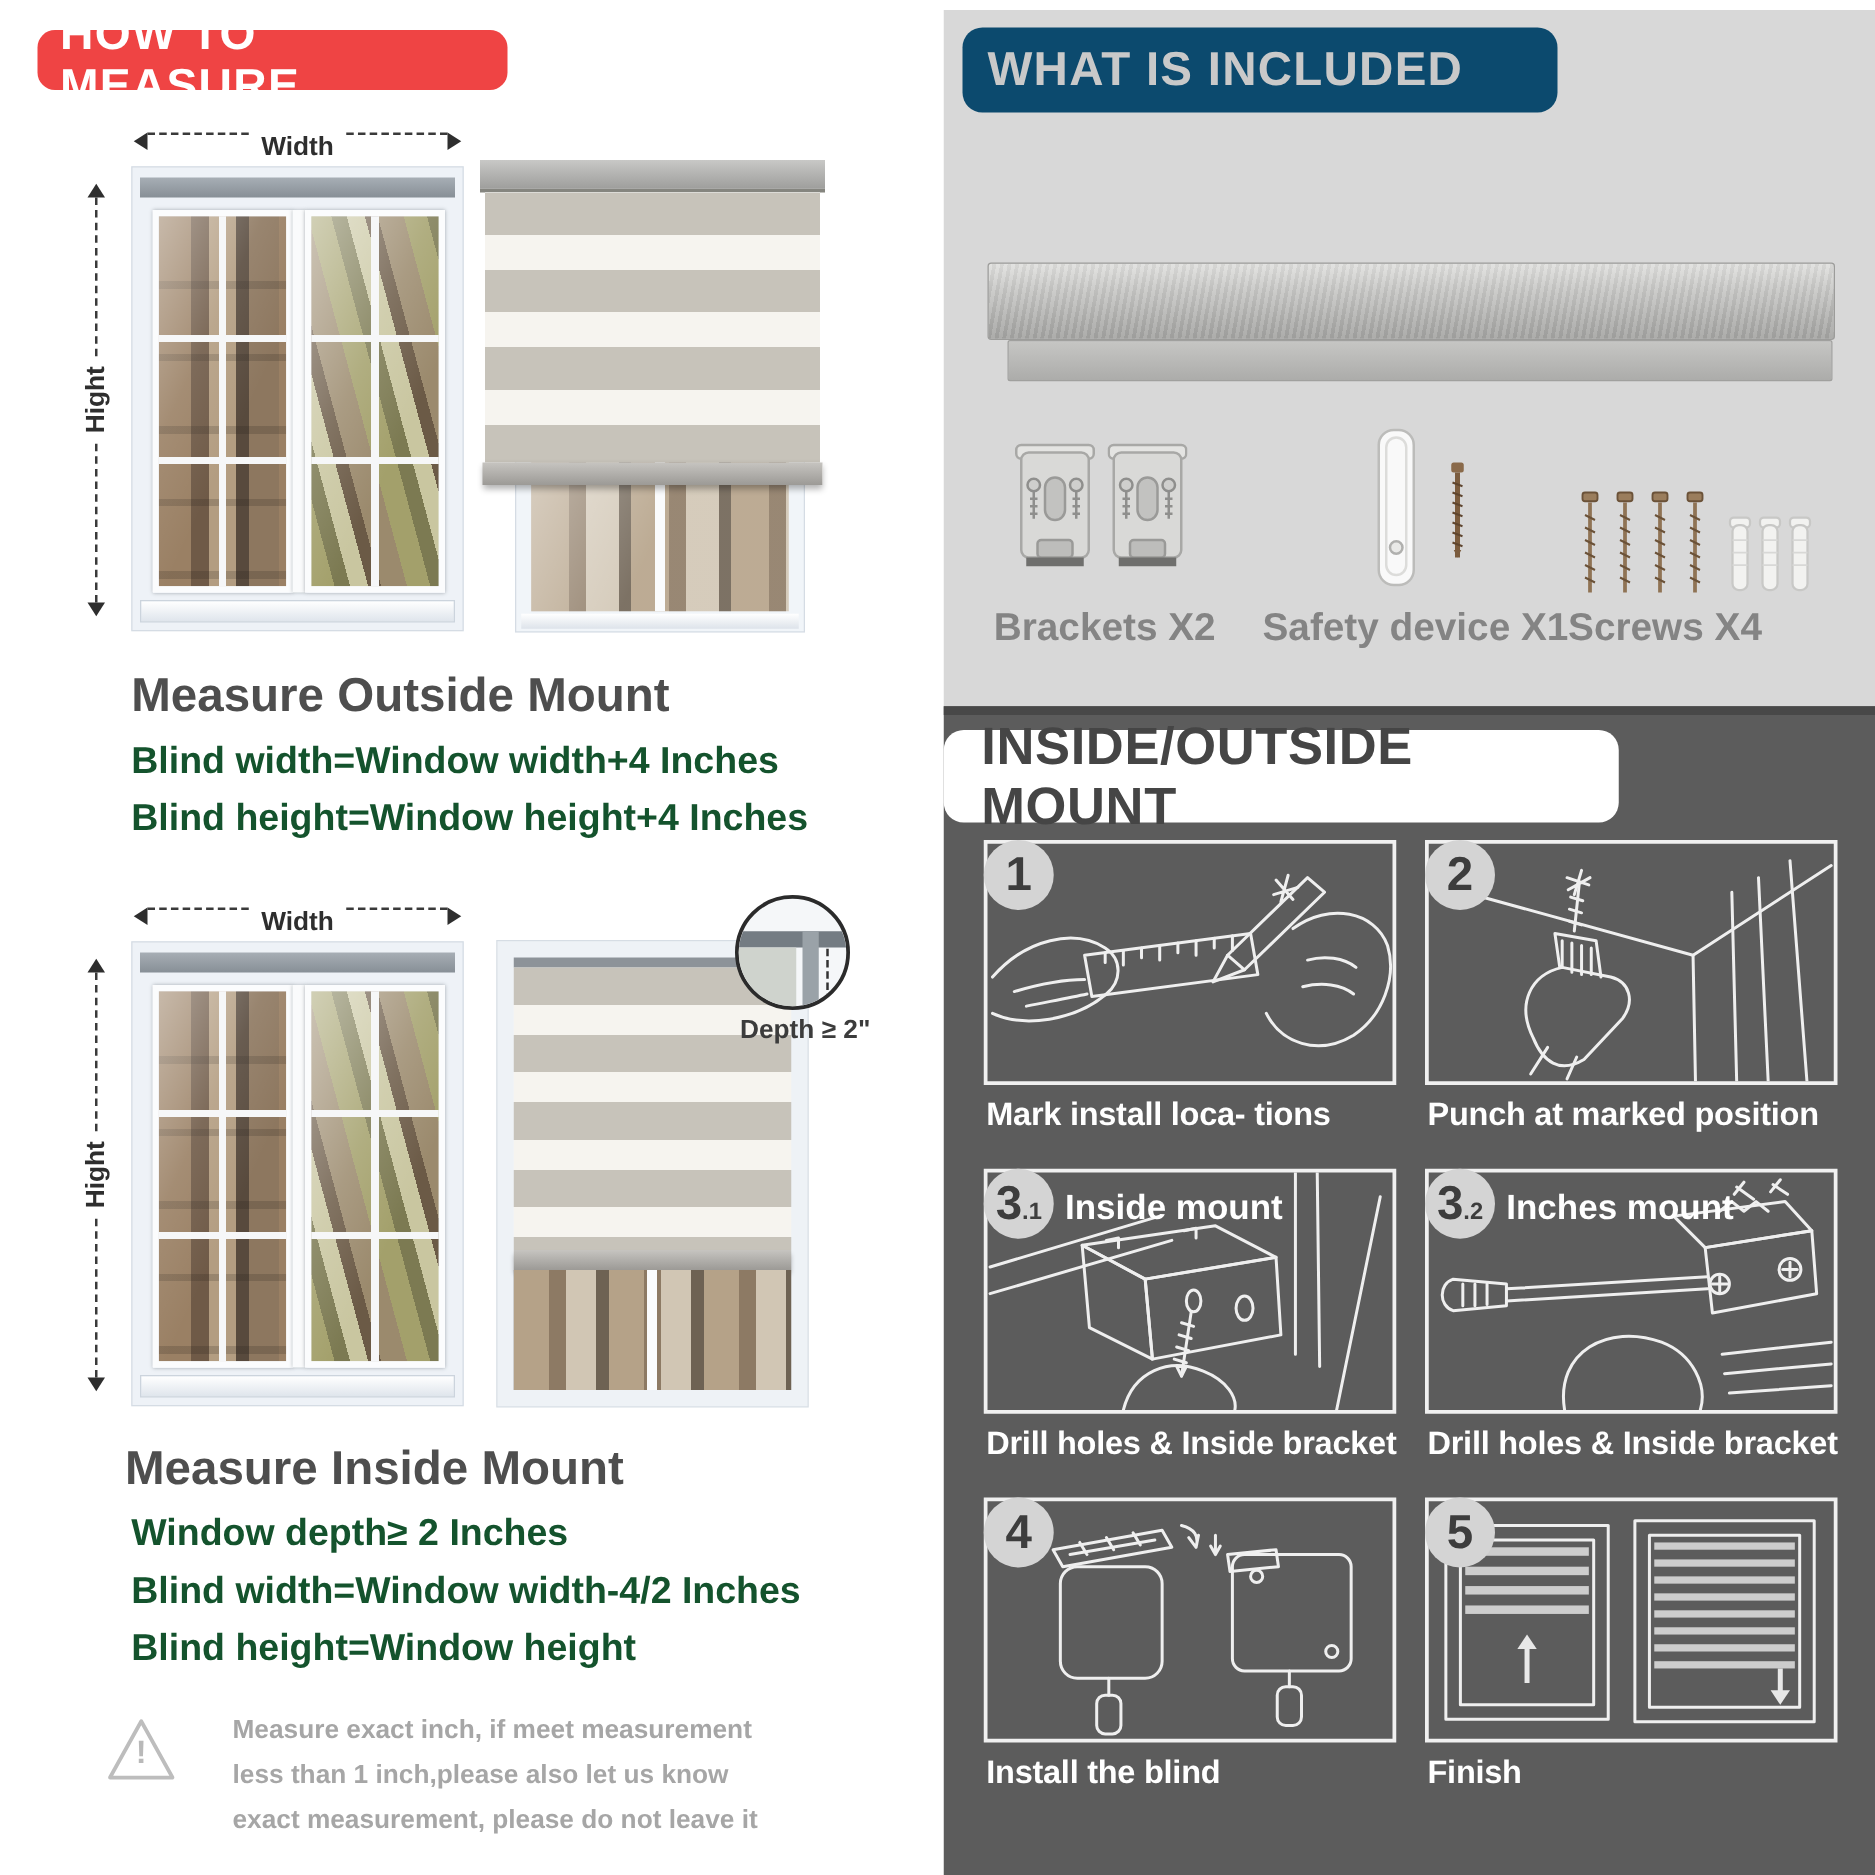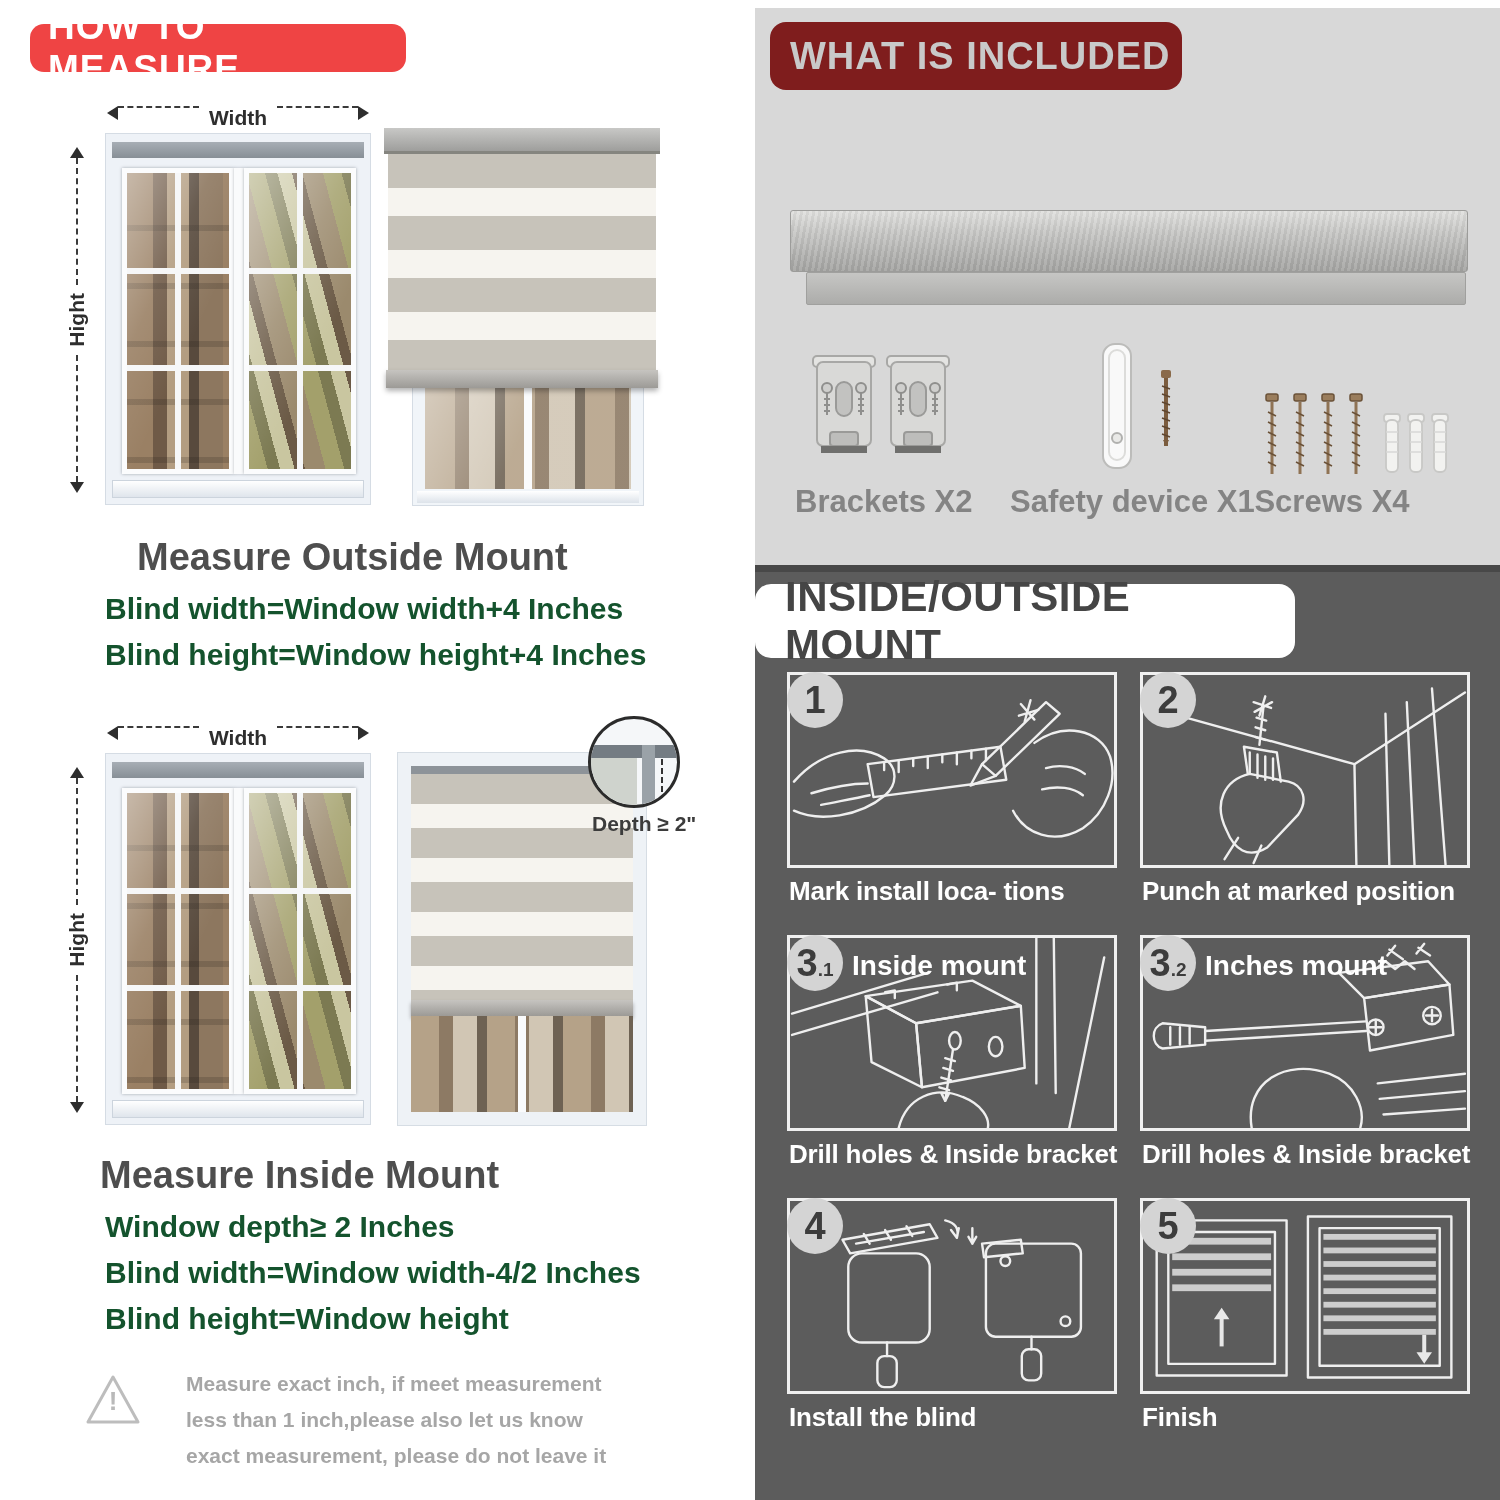--- a/index.html
+++ b/index.html
@@ -88,21 +88,21 @@
   .dc-dash{position:absolute;right:14px;top:40px;bottom:4px;border-left:2px dashed #333333;}
   .depth-lbl{font-size:21px;font-weight:700;color:#3c3c3c;white-space:nowrap;}
 
   .warn-text{font-size:21px;font-weight:600;color:#a6a6a6;line-height:1.72;width:452px;}
   .warn-tri{width:58px;height:56px;}
   .warn-bang{position:absolute;left:0;top:14px;width:58px;text-align:center;
              font-size:26px;font-weight:700;color:#b9b9b9;}
 
   
   .right-top{left:755px;top:8px;width:745px;height:557px;background:#d8d8d8;}
-  .included-bar{left:770px;top:22px;width:412px;height:68px;background:#7f1d1d;border-radius:16px;
+  .included-bar{left:770px;top:22px;width:476px;height:68px;background:#0c4a6e;border-radius:16px;
                 display:flex;align-items:center;padding-left:20px;box-sizing:border-box;}
   .included-bar span{font-size:38px;font-weight:700;color:#c9c9c9;letter-spacing:1px;}
   .product-lbl{left:755px;top:148px;width:745px;text-align:center;font-size:33px;font-weight:700;color:#7e7e7e;}
 
   .blindbar-main{left:790px;top:210px;width:678px;height:62px;border:1px solid #9c9c9a;border-radius:3px;box-sizing:border-box;
      background:
        repeating-linear-gradient(100deg,rgba(255,255,255,.10) 0 3px,rgba(0,0,0,.04) 3px 6px),
        linear-gradient(180deg,#e0e0de 0%,#c7c7c5 35%,#b0b0ae 75%,#a3a3a1 100%);}
   .blindbar-lip{left:806px;top:272px;width:660px;height:33px;border:1px solid #a0a09e;border-radius:2px;box-sizing:border-box;
      background:linear-gradient(180deg,#c6c6c4,#acacaa);}
@@ -159,21 +159,21 @@
   <div class="abs window-small" style="left:412px;top:340px;width:232px;height:166px;z-index:1;">
     <div class="ws-glass"></div>
     <div class="ws-sill"></div>
   </div>
   <div class="abs" style="left:388px;top:128px;width:268px;height:260px;z-index:2;">
     <div class="z-cass"></div>
     <div class="z-body" style="height:216px;"></div>
     <div class="z-rail" style="top:242px;height:18px;"></div>
   </div>
 
-  <div class="abs h2" style="left:105px;top:536px;margin-left:32px;">Measure Outside Mount</div>
+  <div class="abs h2" style="left:105px;top:536px;">Measure Outside Mount</div>
   <div class="abs bodyline" style="left:105px;top:592px;">Blind width=Window width+4 Inches</div>
   <div class="abs bodyline" style="left:105px;top:638px;">Blind height=Window height+4 Inches</div>
 
   <div class="abs harrow" style="left:100px;top:726px;width:276px;">
     <div class="tri-l"></div>
     <div class="dash"></div>
     <span class="lbl">Width</span>
     <div class="dash"></div>
     <div class="tri-r"></div>
   </div>

